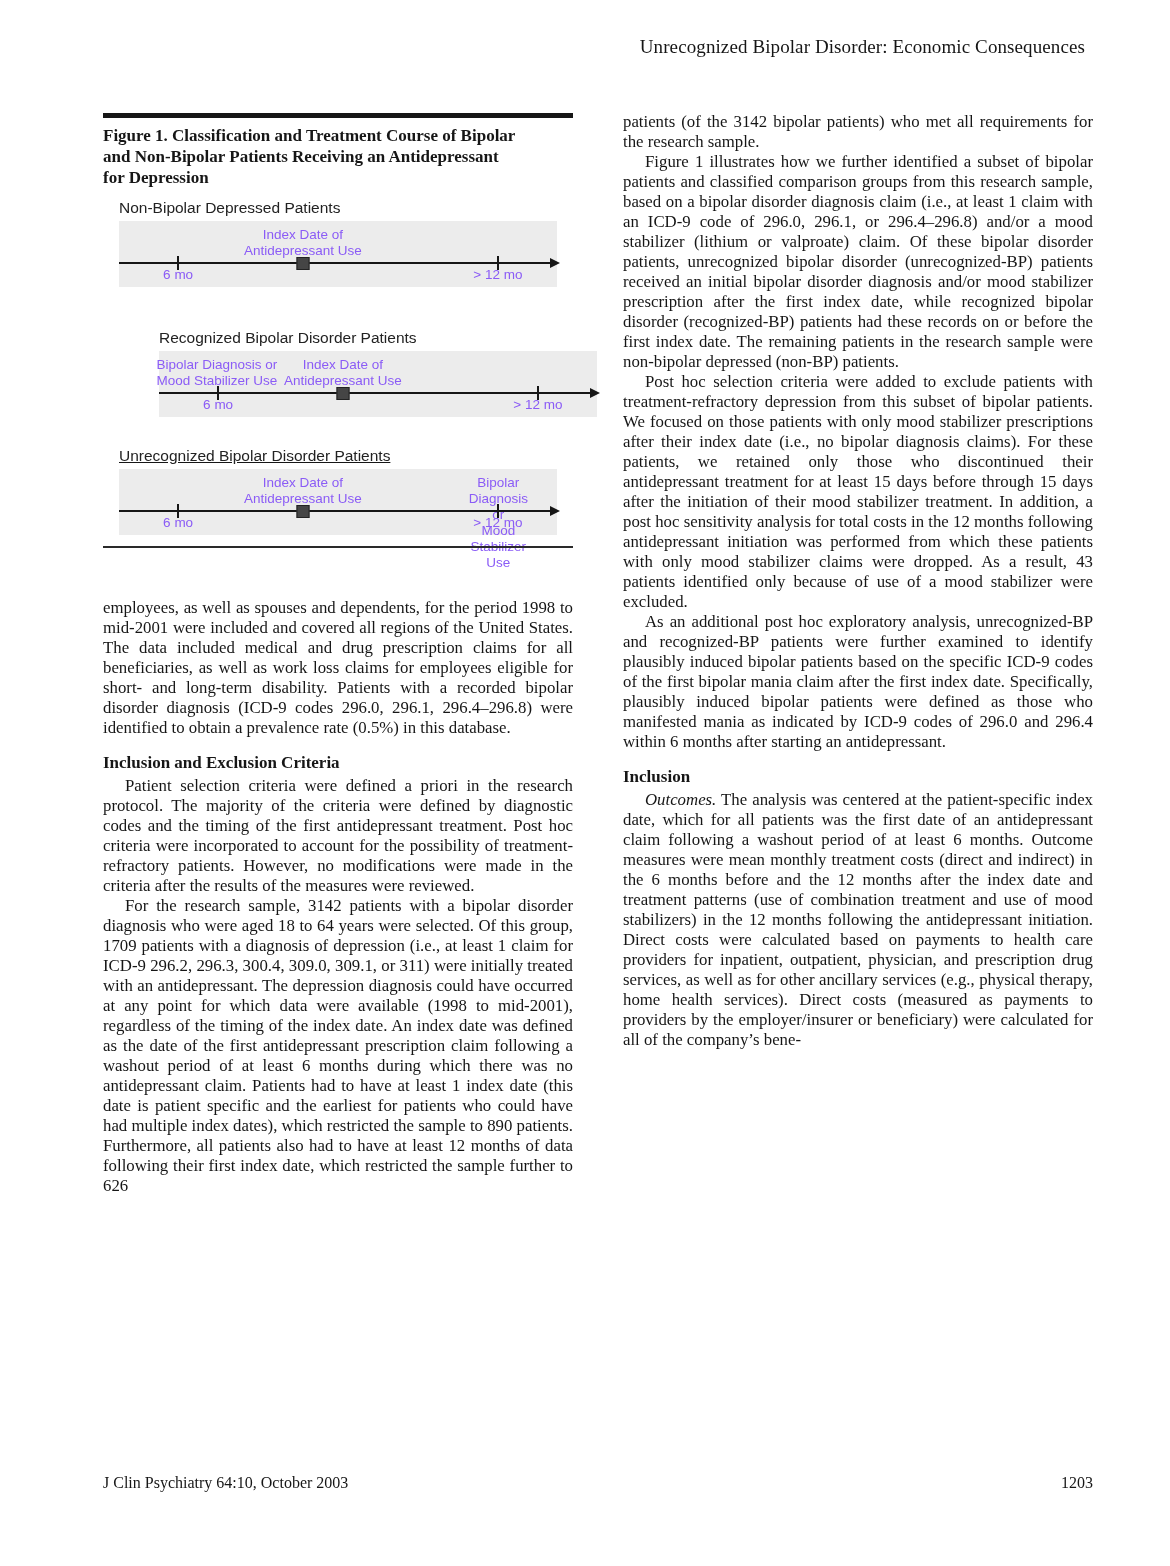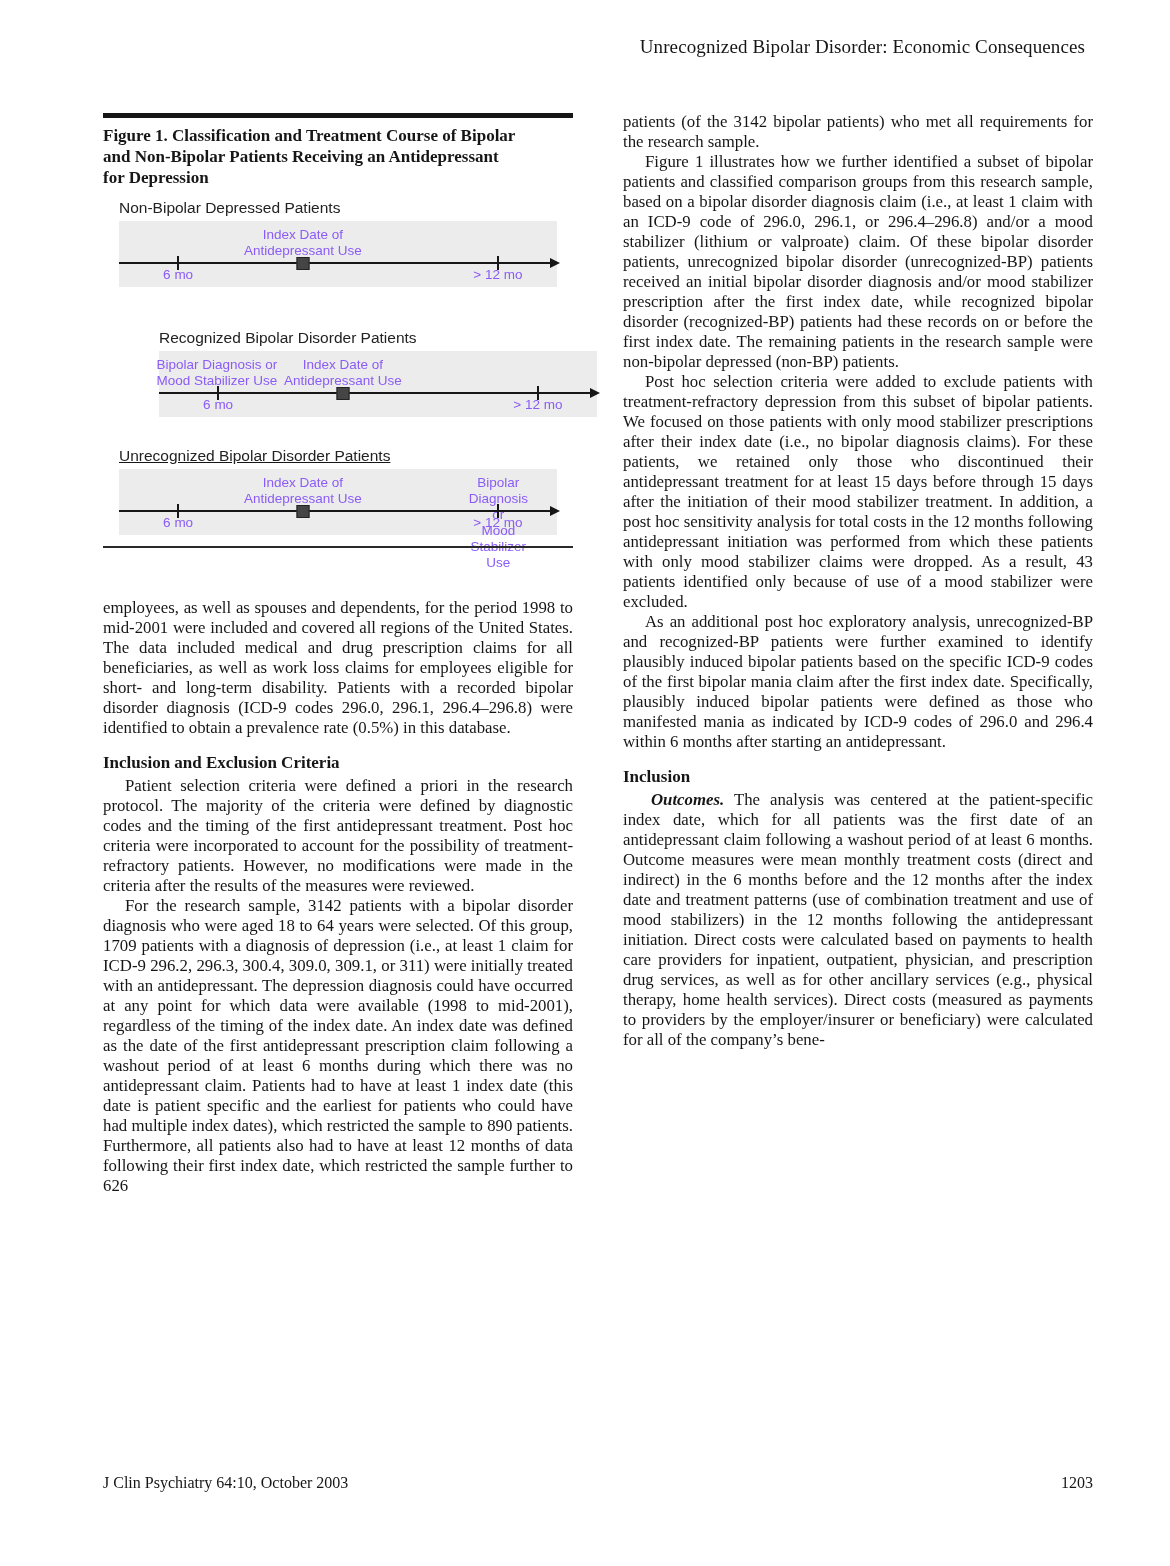--- a/index.html
+++ b/index.html
@@ -50,21 +50,21 @@
   
   .lc-body { position:absolute; left:103px; top:598px; width:470px; }
   .rc-body { position:absolute; left:623px; top:112px; width:470px; }
   p.body {
     margin:0; font-size:16.8px; line-height:20px; text-align:justify;
   }
   p.indent { text-indent:22px; }
   h3.section {
     margin:13px 0 1px 0; font-size:17px; line-height:24px; font-weight:bold;
   }
-  .lead { font-weight:bold; font-style:italic;margin-left:6px; }
+  .lead { font-weight:normal; font-style:italic; }
   
   .footer {
     position:absolute; top:1474px; left:103px; width:990px; font-size:16px;
   }
   .footer-left  { position:absolute; left:0; top:0; }
   .footer-right { position:absolute; right:0; top:0; }
 </style>
 </head>
 <body>
 

